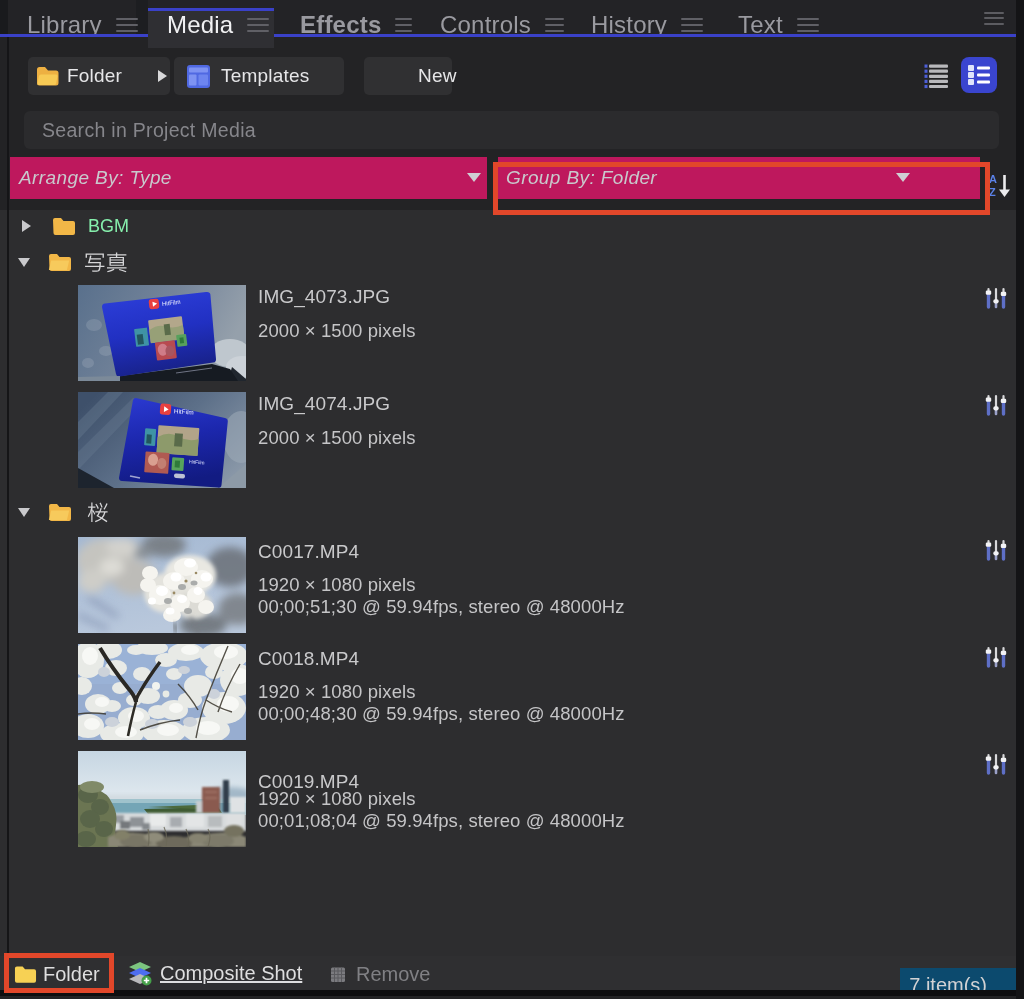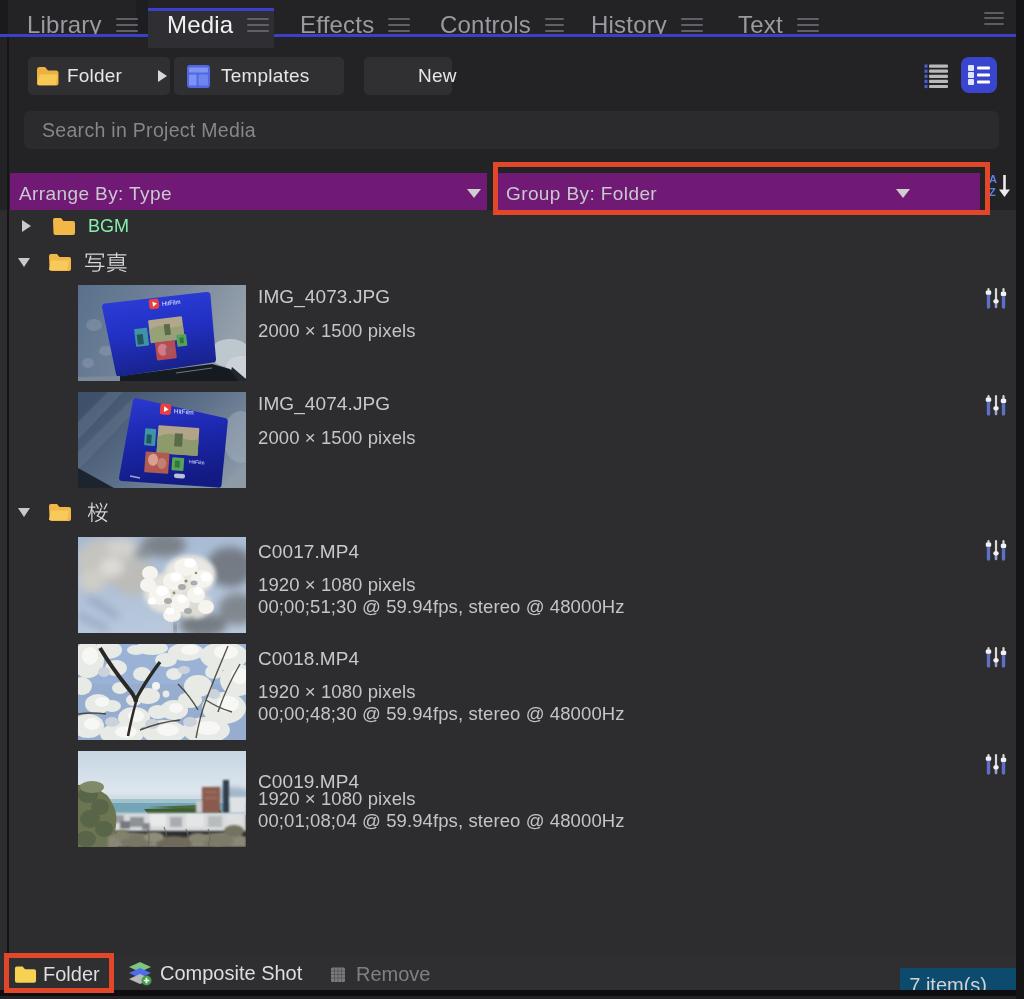--- a/index.html
+++ b/index.html
@@ -17,22 +17,22 @@
                border-top:3px solid #3a41c8; z-index:3; padding-bottom:9px; }
   #blueline { left:0; top:34px; width:1016px; height:3px; background:#3a41c8; z-index:2; }
   
   #toolzone { left:0; top:37px; width:1024px; height:173px; background:#232325; }
   .btn { position:absolute; top:57px; height:38px; background:#303032; border-radius:5px;
          color:#e6e6e8; font-size:19px; letter-spacing:0.2px; display:flex; align-items:center; }
   
   #search { left:24px; top:111px; width:975px; height:38px; background:#2b2b2d; border-radius:6px;
             color:#86868b; font-size:19.5px; letter-spacing:0.3px; display:flex; align-items:center; padding-left:18px; }
   
-  .dd { position:absolute; top:173px; height:42px; background:#701a75;
-        color:#c9c9cd; font-size:19px; letter-spacing:0.4px; display:flex; align-items:center; }
+  .dd { position:absolute; top:157px; height:42px; background:#be185d;
+        color:#c9c9cd; font-size:19px; letter-spacing:0.4px; display:flex; align-items:center;font-style:italic; }
   .dd .arr { position:absolute; width:0; height:0; border-left:7px solid transparent;
              border-right:7px solid transparent; border-top:9px solid #cfcfd3; top:16px; }
   
   #list { left:0; top:210px; width:1016px; height:746px; background:#2d2d2f; }
   .folder-row { position:absolute; display:flex; align-items:center; color:#86efac; font-size:18px; }
   .tri-r { width:0; height:0; border-top:6px solid transparent; border-bottom:6px solid transparent;
            border-left:9px solid #c9c9cc; }
   .tri-d { width:0; height:0; border-left:6.5px solid transparent; border-right:6.5px solid transparent;
            border-top:9px solid #c9c9cc; }
   .item-title { position:absolute; left:258px; color:#c9c9cb; font-size:19px; letter-spacing:0.1px; }
@@ -58,21 +58,21 @@
 <div class="abs" style="left:136px;top:0;width:12px;height:34px;background:#1d1e21;"></div>
 <div class="abs tab" style="left:4px;width:134px;">
     <span style="margin-left:23px;">Library</span>
     <span class="ham">
       <i></i>
       <i></i>
       <i></i>
     </span>
   </div>
 <div class="abs tab" style="left:284px;width:128px;">
-    <span style="margin-left:16px;">Effects</span>
+    <span style="margin-left:16px;font-weight:bold;">Effects</span>
     <span class="ham">
       <i></i>
       <i></i>
       <i></i>
     </span>
   </div>
 <div class="abs tab" style="left:424px;width:140px;">
     <span style="margin-left:16px;">Controls</span>
     <span class="ham">
       <i></i>
@@ -596,21 +596,21 @@
     <span style="margin-left:6px;">Folder</span>
   </div>
   <div style="position:absolute;left:128px;top:5px;display:flex;align-items:center;">
     <svg width="24" height="25" viewBox="0 0 24 25">
       <path d="M12 1 L23 6 12 11 1 6 Z" fill="#7cc47f"></path>
       <path d="M12 7 L23 12 12 17 1 12 Z" fill="#4d6df0"></path>
       <path d="M12 13 L23 18 12 23 1 18 Z" fill="#b9b9bc"></path>
       <circle cx="18.5" cy="19.5" r="5" fill="#45a049"></circle>
       <path d="M18.5 16.8v5.4M15.8 19.5h5.4" stroke="#fff" stroke-width="1.7"></path>
     </svg>
-    <span style="margin-left:8px;">Composite Shot</span>
+    <span style="margin-left:8px;text-decoration:underline;">Composite Shot</span>
   </div>
   <div style="position:absolute;left:330px;top:7px;display:flex;align-items:center;color:#808084;">
     <svg width="16" height="17" viewBox="0 0 16 17">
         <rect x="1" y="1.5" width="14" height="14.5" rx="1.5" fill="#7b7b7f"></rect>
 <g stroke="#5a5a5e" stroke-width="1">
 <path d="M1 5h14M1 8.5h14M1 12h14"></path>
           <path d="M4.5 1.5v14.5M8 1.5v14.5M11.5 1.5v14.5"></path>
 </g>
       </svg>
     <span style="margin-left:10px;">Remove</span>

